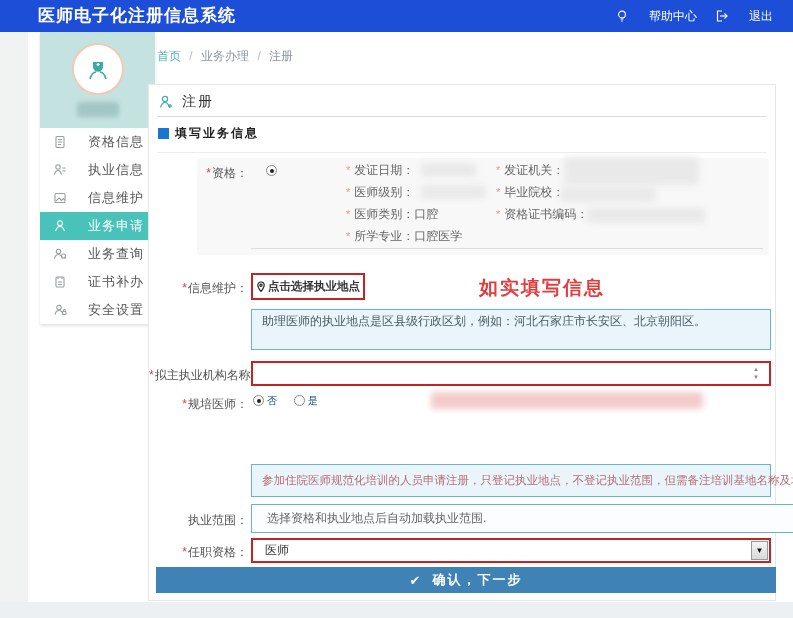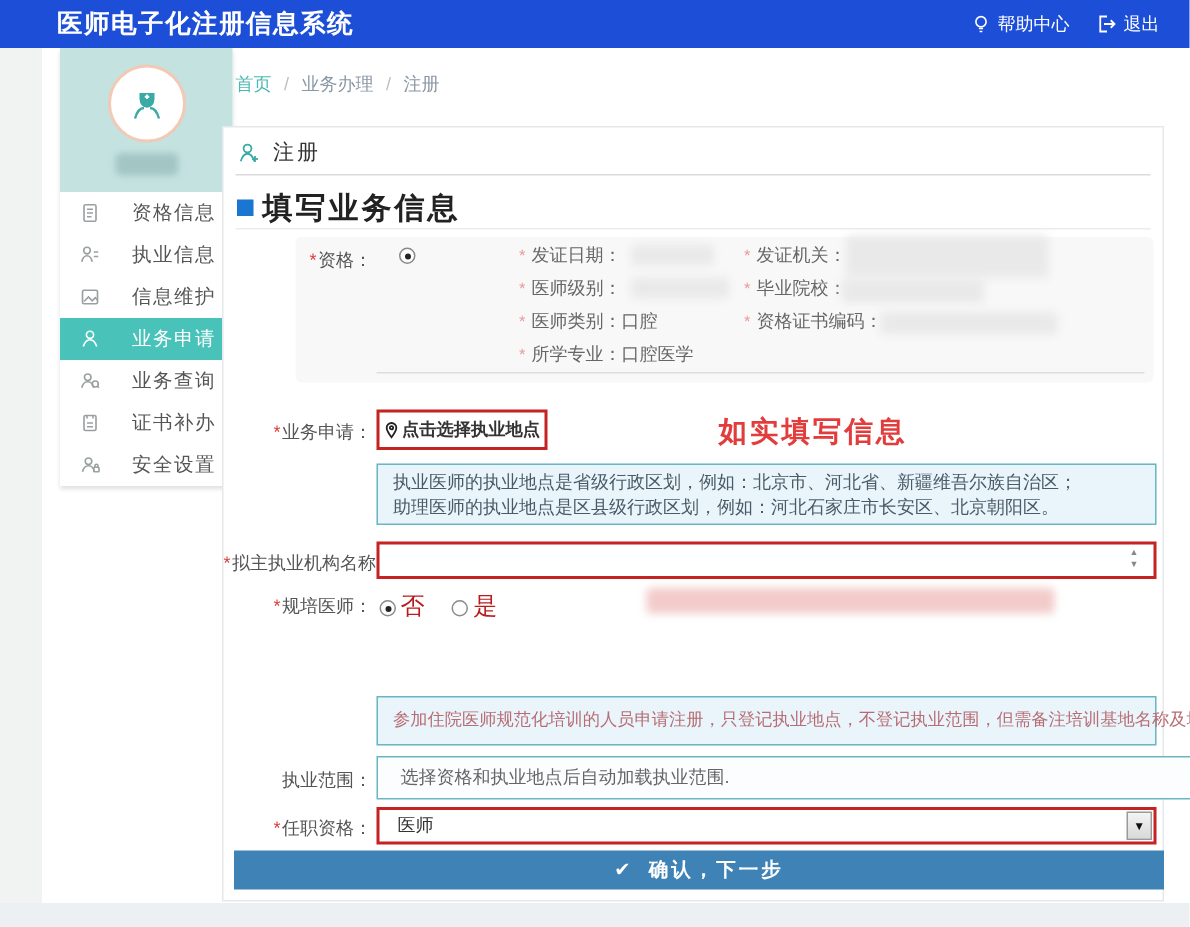--- a/index.html
+++ b/index.html
@@ -7,21 +7,21 @@
   .abs { position:absolute; }
 
   
   #left-strip { left:0; top:32px; width:28px; height:586px; background:#f1f2f2; }
   #bottom-strip { left:0; top:602px; width:793px; height:16px; background:#edf0f3; }
 
   
   #header { left:0; top:0; width:793px; height:32px; background:#1d4ed8; color:#fff; }
   #header .app-title { position:absolute; left:38px; top:0; line-height:32px; font-size:17px; font-weight:bold; letter-spacing:1px; }
   #header .hdr-right { position:absolute; right:14px; top:0; height:32px; display:flex; align-items:center; gap:6px; font-size:12px; }
-  #header .hdr-item { display:flex; align-items:center; gap:4px; cursor:pointer; padding:0 6px; }
+  #header .hdr-item { display:flex; align-items:center; gap:20px; cursor:pointer; padding:0 6px; }
 
   
   #sidebar { left:28px; top:32px; width:115px; background:#fff; box-shadow:0 2px 3px rgba(0,0,0,.12);margin-left:12px; }
   #avatar-panel { position:relative; width:115px; height:96px; background:#c4e2e0; }
   #avatar-circle { position:absolute; left:32px; top:11px; width:52px; height:52px; border-radius:50%; background:#fff; border:2px solid #f2c9b4; display:flex; align-items:center; justify-content:center; }
   #avatar-name { position:absolute; left:37px; top:70px; width:42px; height:15px; border-radius:4px; background:#a3c6c5; filter:blur(2px); }
   .menu-item { position:relative; height:28px; display:flex; align-items:center; color:#555; cursor:pointer; }
   .menu-item .mi-icon { width:14px; height:14px; margin-left:13px; color:#9aa0a0; display:flex; align-items:center; }
   .menu-item .mi-label { margin-left:21px; font-size:13px; letter-spacing:1px; }
   .menu-item.active { background:#49c2ba; color:#fff; }
@@ -33,21 +33,21 @@
   #breadcrumb .bc-sep { color:#b8bfc6; margin:0 5px; }
   #breadcrumb .bc-link { cursor:pointer; }
 
   
   #card { left:148px; top:84px; width:628px; height:517px; background:#fff; border:1px solid #e5e8ea; }
   #page-title-row { position:absolute; left:9px; top:8px; display:flex; align-items:center; gap:8px; color:#3aaaa5; }
   #page-title-row .pt-text { font-size:14px; color:#333; letter-spacing:2px; }
   #title-underline { position:absolute; left:8px; top:31px; width:610px; height:1px; background:#d9dcde; }
   #section-heading { position:absolute; left:9px; top:40px; display:flex; align-items:center; gap:6px; }
   #section-heading .sq { width:11px; height:11px; background:#1b76d2; }
-  #section-heading .sh-text { font-size:20px; font-weight:bold; color:#222; letter-spacing:2px; }
+  #section-heading .sh-text { font-size:12px; font-weight:bold; color:#222; letter-spacing:2px; }
   #section-divider { position:absolute; left:8px; top:67px; width:610px; height:1px; background:#ececec; }
 
   .flabel { position:absolute; left:0; width:99px; text-align:right; font-size:12px; color:#555; white-space:nowrap; }
   .req { color:#e03c3c; margin-right:1px; }
   .qual-bg { position:absolute; left:48px; top:73px; width:572px; height:97px; background:#f8f8f8; border-radius:4px; }
   .radio { display:inline-block; width:11px; height:11px; border:1px solid #8a8a8a; border-radius:50%; background:#fdfdfd; position:relative; vertical-align:-2px; }
   .radio.checked::after { content:''; position:absolute; left:2.5px; top:2.5px; width:4px; height:4px; border-radius:50%; background:#222; }
 
   .qual-col { position:absolute; font-size:12px; color:#666; }
   .qual-line { height:22px; line-height:22px; white-space:nowrap; }
@@ -60,21 +60,21 @@
   .note-box div { white-space:nowrap; }
   .note-box.redtext { color:#b96c74; font-size:11.5px; }
 
   #loc-button { position:absolute; left:102px; top:188px; width:114px; height:27px; background:#fff; border:2px solid #c42321; display:flex; align-items:center; justify-content:center; gap:2px; font-size:11.5px; font-weight:bold; color:#333; cursor:pointer; }
   #annotation { position:absolute; left:330px; top:190px; font-size:19px; font-weight:bold; color:#e23d3d; letter-spacing:2px; }
 
   .red-select { position:absolute; left:102px; width:520px; height:25px; background:#fff; border:2px solid #c42321; font-size:12px; color:#333; display:flex; align-items:center; cursor:pointer; }
   .spinner { position:absolute; right:10px; top:2px; font-size:6px; color:#888; line-height:8px; text-align:center; }
   .dd-btn { position:absolute; right:1px; top:1px; width:17px; height:19px; background:linear-gradient(#f4f4f4,#d9d9d9); border:1px solid #9a9a9a; font-size:8px; color:#111; display:flex; align-items:center; justify-content:center; }
 
-  .radio-group { position:absolute; left:104px; font-size:16px; color:#b91c1c; }
+  .radio-group { position:absolute; left:104px; font-size:10px; color:#0c4a6e; }
   .radio-group .opt { margin-right:14px; }
   .radio-group .opt-label { margin-left:3px; }
 
   #scope-box { position:absolute; left:102px; top:419px; width:604px; height:29px; background:#fbfdff; border:1px solid #68b6c2; font-size:12px; color:#666; line-height:27px; padding-left:15px; }
 
   #confirm-btn { position:absolute; left:7px; top:482px; width:620px; height:26px; background:#3e82b6; color:#fff; font-size:13px; font-weight:bold; display:flex; align-items:center; justify-content:center; gap:10px; letter-spacing:2px; cursor:pointer; }
 
   svg { display:block; }
 </style>
 </head>
@@ -248,35 +248,34 @@
 
   <div class="redact" style="left:272px; top:78px; width:55px; height:14px;"></div>
   <div class="redact" style="left:272px; top:100px; width:65px; height:14px;"></div>
   <div class="redact" style="left:415px; top:72px; width:135px; height:28px;"></div>
   <div class="redact" style="left:412px; top:101px; width:95px; height:16px;"></div>
   <div class="redact" style="left:438px; top:123px; width:118px; height:15px;"></div>
 
   <div id="qual-divider"></div>
 
   <div class="flabel" style="top:195px;">
-    <span class="req">*</span><span>业务申请：</span>
+    <span class="req">*</span><span>信息维护：</span>
   </div>
   <div id="loc-button">
     <span>
       <svg width="10" height="12" viewBox="0 0 10 12" fill="none" stroke="#222" stroke-width="1.2">
         <path d="M5 1 a3.2 3.2 0 0 1 3.2 3.2 q0 2.2 -3.2 6.3 q-3.2 -4.1 -3.2 -6.3 A3.2 3.2 0 0 1 5 1 z"></path>
           <circle cx="5" cy="4.2" r="1.1"></circle>
       </svg>
     </span>
     <span>点击选择执业地点</span>
   </div>
   <div id="annotation">如实填写信息</div>
 
   <div class="note-box" style="top:224px; height:41px;">
-    <div>执业医师的执业地点是省级行政区划，例如：北京市、河北省、新疆维吾尔族自治区；</div>
     <div>助理医师的执业地点是区县级行政区划，例如：河北石家庄市长安区、北京朝阳区。</div>
   </div>
 
   <div class="flabel" style="top:282px;">
     <span class="req">*</span><span>拟主执业机构名称：</span>
   </div>
   <div class="red-select" style="top:276px;">
     <span style="padding-left:10px;"></span>
     <span class="spinner">▲<br>▼</span>
   </div>

